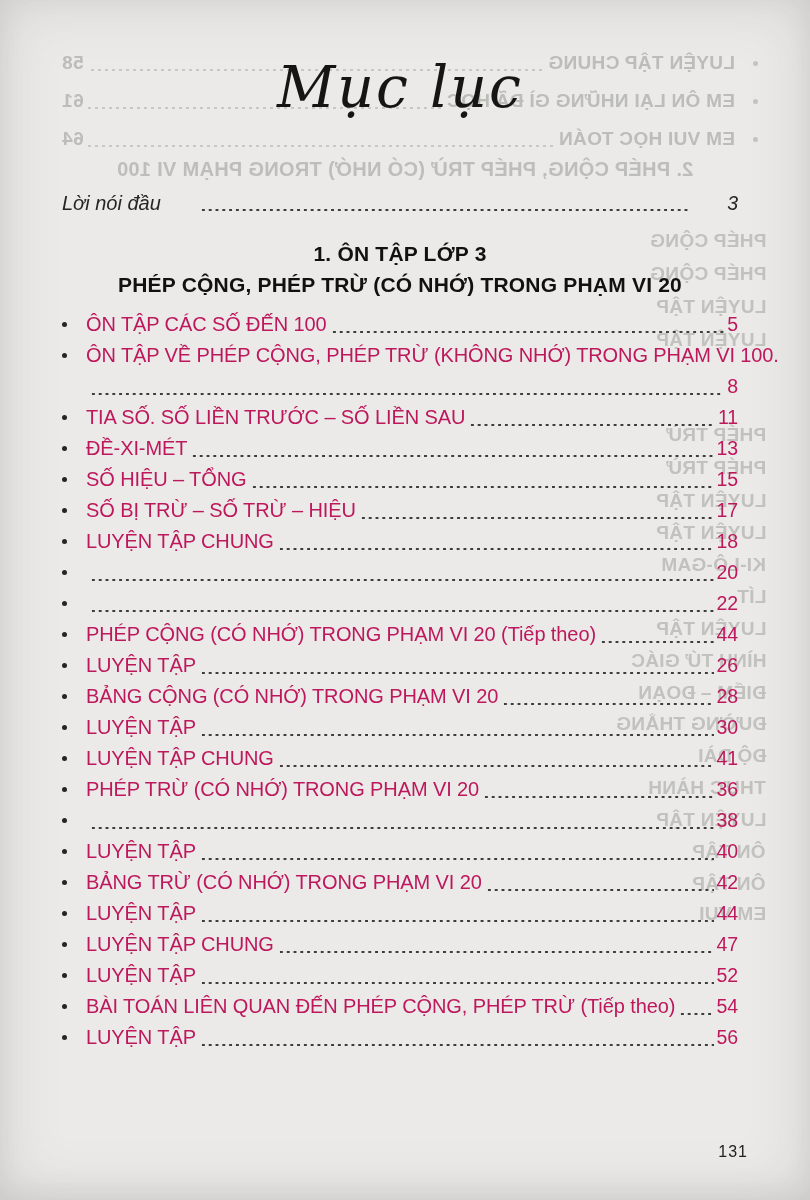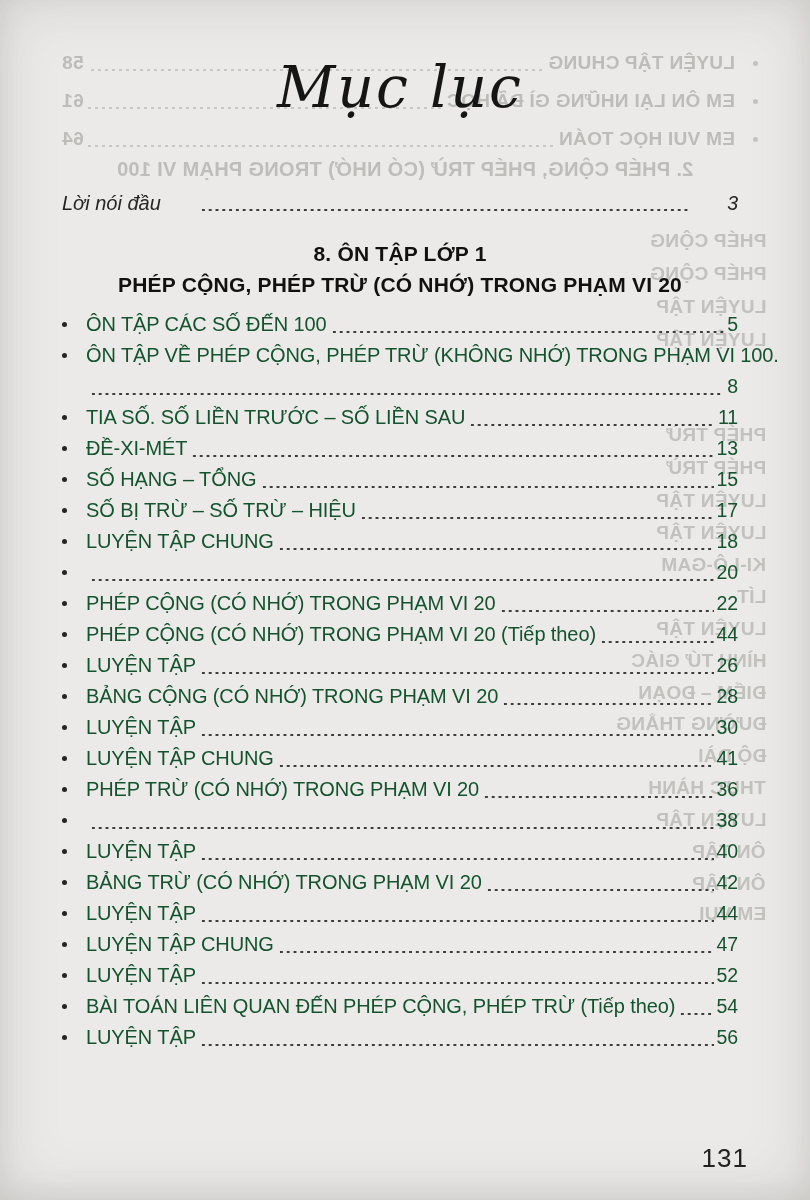--- a/index.html
+++ b/index.html
@@ -59,34 +59,34 @@
   }
   .section-heading{
     margin-top:20px;text-align:center;
     font-weight:bold;font-size:21px;line-height:31px;color:#111;
     letter-spacing:.2px;
   }
   .toc{margin-top:9px;}
   .toc-row{
     display:flex;align-items:baseline;
     height:31px;font-size:20px;line-height:31px;
-    letter-spacing:-0.1px;color:#14532d;
+    letter-spacing:-0.1px;color:#be185d;
   }
   .bullet{width:5px;height:5px;border-radius:50%;background:#252525;align-self:center;margin-right:19px;flex:none;}
   .bullet-space{width:24px;flex:none;}
   .item-text{white-space:nowrap;}
   .dots{
     flex:1;height:4px;align-self:flex-end;margin:0 3px 6px 4px;
     background-image:radial-gradient(circle,#3d3d3d 1.15px,rgba(0,0,0,0) 1.5px);
     background-size:6.8px 4px;background-repeat:repeat-x;background-position:0 50%;
   }
   .item-page{flex:none;font-size:19.5px;}
   .footer-page{
     position:absolute;top:1143px;right:62px;
-    font-size:26px;color:#222;letter-spacing:1px;
+    font-size:16px;color:#222;letter-spacing:1px;
   }
 </style>
 </head>
 <body>
 
 <div class="paper">
 
   <div class="ghost-layer">
     <div id="ghost-top">
   <div class="ghost-line" style="top: 48px;">
@@ -139,21 +139,21 @@
 
     <div class="doc-title">Mục lục</div>
 
     <div class="preface-row">
       <span class="item-text">Lời nói đầu</span>
       <span class="dots"></span>
       <span class="item-page">3</span>
     </div>
 
     <div class="section-heading">
-      <div>8. ÔN TẬP LỚP 1</div>
+      <div>1. ÔN TẬP LỚP 3</div>
       <div>PHÉP CỘNG, PHÉP TRỪ (CÓ NHỚ) TRONG PHẠM VI 20</div>
     </div>
 
     <div class="toc" id="toc-list">
   <div class="toc-row">
     <span class="bullet"></span>
     <span class="item-text">ÔN TẬP CÁC SỐ ĐẾN 100</span>
     <span class="dots"></span>
     <span class="item-page">5</span>
   </div>
@@ -178,21 +178,21 @@
 
   <div class="toc-row">
     <span class="bullet"></span>
     <span class="item-text">ĐỀ-XI-MÉT</span>
     <span class="dots"></span>
     <span class="item-page">13</span>
   </div>
 
   <div class="toc-row">
     <span class="bullet"></span>
-    <span class="item-text">SỐ HẠNG – TỔNG</span>
+    <span class="item-text">SỐ HIỆU – TỔNG</span>
     <span class="dots"></span>
     <span class="item-page">15</span>
   </div>
 
   <div class="toc-row">
     <span class="bullet"></span>
     <span class="item-text">SỐ BỊ TRỪ – SỐ TRỪ – HIỆU</span>
     <span class="dots"></span>
     <span class="item-page">17</span>
   </div>
@@ -205,21 +205,20 @@
   </div>
 
   <div class="toc-row">
     <span class="bullet"></span>
     <span class="dots"></span>
     <span class="item-page">20</span>
   </div>
 
   <div class="toc-row">
     <span class="bullet"></span>
-    <span class="item-text">PHÉP CỘNG (CÓ NHỚ) TRONG PHẠM VI 20</span>
     <span class="dots"></span>
     <span class="item-page">22</span>
   </div>
 
   <div class="toc-row">
     <span class="bullet"></span>
     <span class="item-text">PHÉP CỘNG (CÓ NHỚ) TRONG PHẠM VI 20 (Tiếp theo)</span>
     <span class="dots"></span>
     <span class="item-page">44</span>
   </div>

